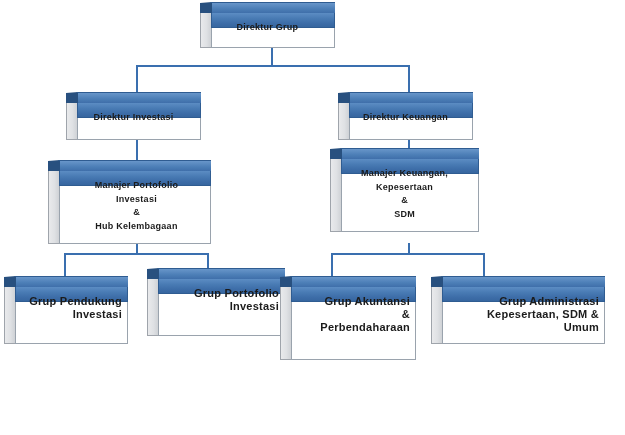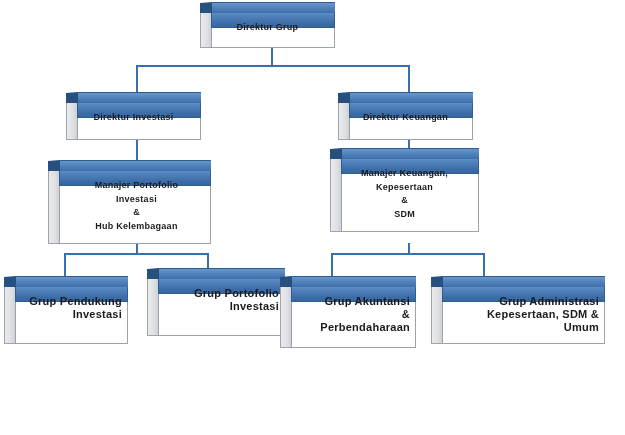--- a/index.html
+++ b/index.html
@@ -214,21 +214,21 @@
     <div class="side"></div>
     <div class="front"></div>
     <div class="band"></div>
     <div class="top"></div>
     <div class="wedge"></div>
     <div class="topline"></div>
     <div class="label">Grup Portofolio
 Investasi</div>
   </div>
 
-  <div class="node small" style="left:280px; top:276px; width:136px; height:72px;">
+  <div class="node small" style="left:280px; top:276px; width:136px; height:84px;">
     <div class="side"></div>
     <div class="front"></div>
     <div class="band"></div>
     <div class="top"></div>
     <div class="wedge"></div>
     <div class="topline"></div>
     <div class="label">Grup Akuntansi
 &amp;
 Perbendaharaan</div>
   </div>

